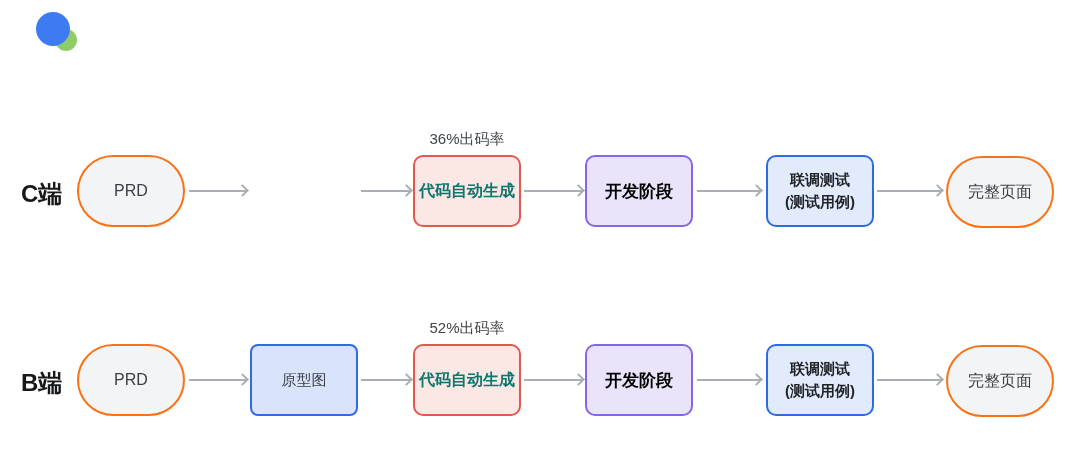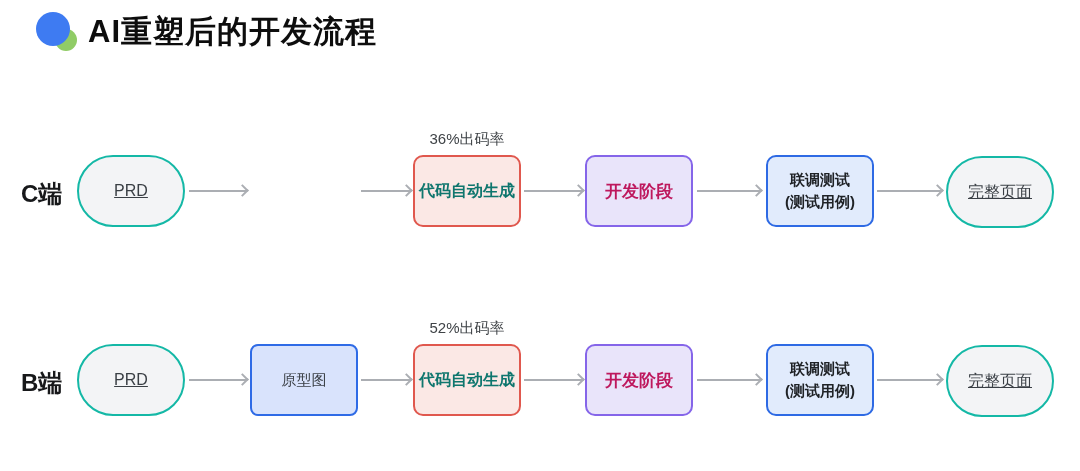--- a/index.html
+++ b/index.html
@@ -12,24 +12,24 @@
   .logo .blue  { position:absolute; left:0;    top:0;    width:34px; height:34px; border-radius:50%; background:#3e7bf2; }
   .page-title { position:absolute; left:88px; top:11px; font-size:31px; font-weight:700; color:#0d0d0d; letter-spacing:1px; white-space:nowrap; }
 
   
   .row-label { position:absolute; left:21px; font-size:24px; font-weight:600; color:#17181a; }
 
   
   .node { position:absolute; width:108px; height:72px; box-sizing:border-box;
           display:flex; flex-direction:column; align-items:center; justify-content:center;
           text-align:center; white-space:nowrap; }
-  .t-terminal { background:#f3f4f6; border:2px solid #14b8a6; border-radius:36px; color:#3a3f45; font-size:16px;text-decoration:underline; }
+  .t-terminal { background:#f3f4f6; border:2px solid #f97316; border-radius:36px; color:#3a3f45; font-size:16px; }
   .t-blue     { background:#d9e3fc; border:2px solid #2f6be6; border-radius:8px;  color:#3a3f45; font-size:15px; }
   .t-red      { background:#fbe8e5; border:2px solid #e0584e; border-radius:10px; color:#0f766e; font-size:16px; font-weight:700; }
-  .t-purple   { background:#e9e4fa; border:2px solid #8565e9; border-radius:10px; color:#be185d; font-size:17px; font-weight:700; }
+  .t-purple   { background:#e9e4fa; border:2px solid #8565e9; border-radius:10px; color:#000000; font-size:17px; font-weight:700; }
   .t-bluebold { background:#e1ebfc; border:2px solid #2e6ae4; border-radius:10px; color:#1f2226; font-size:15px; font-weight:700; line-height:1.5; }
 
   
   .arrow { position:absolute; height:2px; background:#abaeb3; }
   .arrow::after { content:""; position:absolute; right:-1px; top:-4px; width:9px; height:9px;
                   border-top:2px solid #abaeb3; border-right:2px solid #abaeb3;
                   transform:rotate(45deg); box-sizing:border-box; }
 
   
   .annotation { position:absolute; transform:translateX(-50%); font-size:15px; color:#3f4347; white-space:nowrap; }
@@ -41,21 +41,20 @@
 </style>
 </head>
 <body>
 
 <div class="canvas">
 
   <div class="logo">
     <span class="green"></span>
     <span class="blue"></span>
   </div>
-  <div class="page-title">AI重塑后的开发流程</div>
 
   <div class="row-label" style="top:178px;">C端</div>
 
   <div class="node t-terminal" style="left:77px;top:155px;">
     <span>PRD</span>
   </div>
   <div class="arrow" style="left:189px;top:190px;width:57px;"></div>
 
   <div class="arrow" style="left:361px;top:190px;width:49px;"></div>
 

